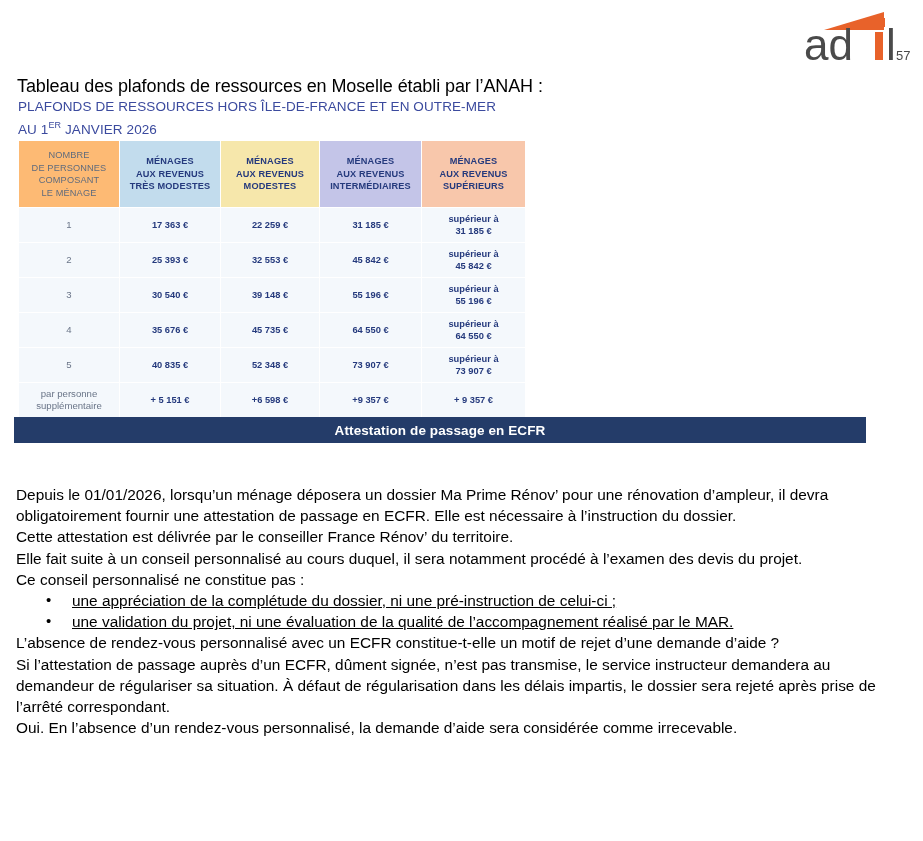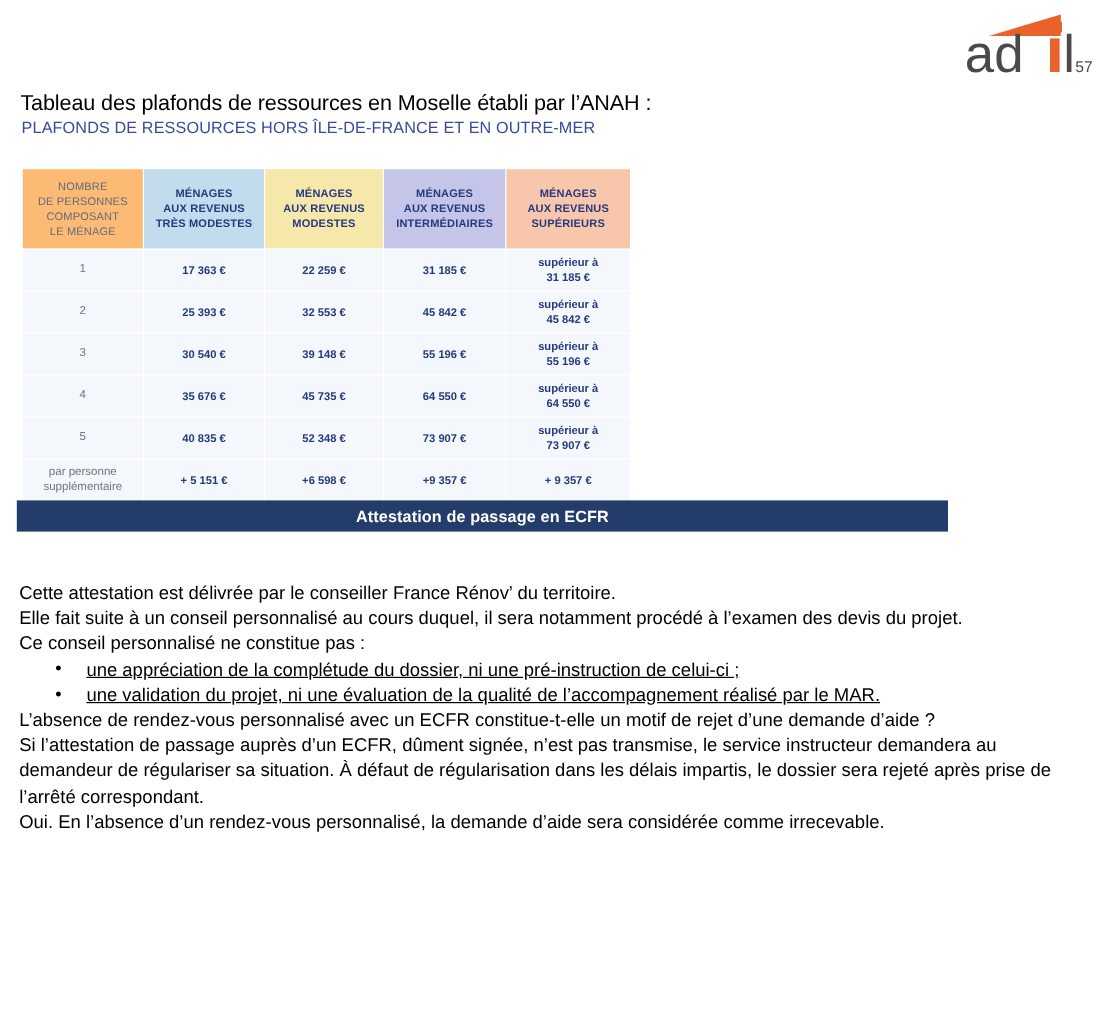--- a/index.html
+++ b/index.html
@@ -102,21 +102,21 @@
   .col-b { width: 100px; }
   .col-c { width: 98px; }
   .col-d { width: 101px; }
   .col-e { width: 103px; }
 
   
   #section-banner {
     position: absolute;
     left: 14px;
     top: 417px;
-    width: 776px;
+    width: 852px;
     height: 26px;
     background: #243c69;
     color: #ffffff;
     font-size: 13.5px;
     font-weight: bold;
     display: flex;
     align-items: center;
     justify-content: center;
     letter-spacing: 0.1px;
   }
@@ -166,20 +166,21 @@
     <rect x="75" y="26" width="8" height="28" fill="#e8622a"></rect>
     <text x="86" y="54" font-family="Liberation Sans, sans-serif" font-size="44" fill="#4a4a4a">l</text>
     <text x="96" y="54" font-family="Liberation Sans, sans-serif" font-size="13" fill="#4a4a4a">57</text>
   </svg>
 </div>
 
 <div id="doc-title">Tableau des plafonds de ressources en Moselle établi par l’ANAH :</div>
 
 <div id="subtitle-block">
   <div>PLAFONDS DE RESSOURCES HORS ÎLE-DE-FRANCE ET EN OUTRE-MER</div>
+  <div><span>AU 1</span><sup>ER</sup><span> JANVIER 2026</span></div>
 </div>
 
 <table id="plafonds-table">
   <colgroup>
     <col class="col-a">
       <col class="col-b">
       <col class="col-c">
       <col class="col-d">
       <col class="col-e">
   </colgroup>
@@ -236,20 +237,21 @@
         <td>+ 9 357 €</td>
       </tr>
     </tbody>
 </table>
 
 <div id="section-banner">
   <span>Attestation de passage en ECFR</span>
 </div>
 
 <div id="body-text">
+  <p>Depuis le 01/01/2026, lorsqu’un ménage déposera un dossier Ma Prime Rénov’ pour une rénovation d’ampleur, il devra obligatoirement fournir une attestation de passage en ECFR. Elle est nécessaire à l’instruction du dossier.</p>
   <p>Cette attestation est délivrée par le conseiller France Rénov’ du territoire.</p>
   <p>Elle fait suite à un conseil personnalisé au cours duquel, il sera notamment procédé à l’examen des devis du projet.</p>
   <p>Ce conseil personnalisé ne constitue pas :</p>
   <ul>
     <li>une appréciation de la complétude du dossier, ni une pré-instruction de celui-ci ;</li>
     <li>une validation du projet, ni une évaluation de la qualité de l’accompagnement réalisé par le MAR.</li>
   </ul>
   <p>L’absence de rendez-vous personnalisé avec un ECFR constitue-t-elle un motif de rejet d’une demande d’aide ?</p>
   <p>Si l’attestation de passage auprès d’un ECFR, dûment signée, n’est pas transmise, le service instructeur demandera au demandeur de régulariser sa situation. À défaut de régularisation dans les délais impartis, le dossier sera rejeté après prise de l’arrêté correspondant.</p>
   <p>Oui. En l’absence d’un rendez-vous personnalisé, la demande d’aide sera considérée comme irrecevable.</p>

